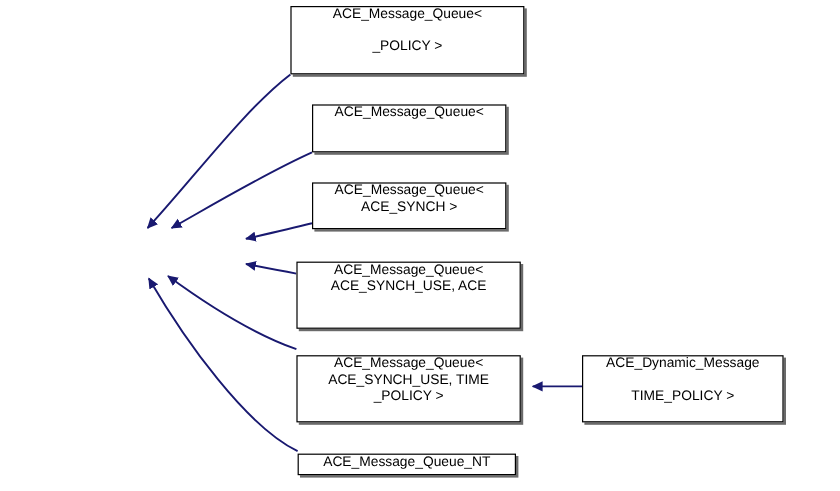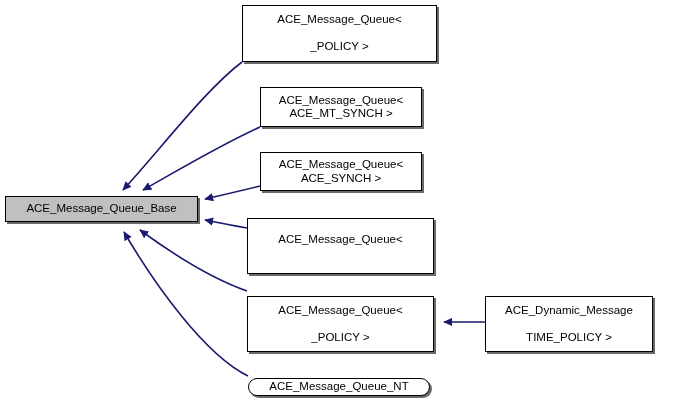--- a/index.html
+++ b/index.html
@@ -25,21 +25,21 @@
     width: 700px;
     height: 409px;
     pointer-events: none;
   }
   .node {
     position: absolute;
     box-sizing: border-box;
     border: 1px solid #000000;
     background: #ffffff;
     display: flex;
-    align-items: center;
+    align-items: flex-start;
     justify-content: center;
     text-align: center;
     color: #000000;
     font-family: "Liberation Sans", sans-serif;
     font-size: 11.5px;
     line-height: 13.5px;
     letter-spacing: 0px;
     box-shadow: 2px 2px 0 0 rgba(80,80,80,0.85);
     z-index: 2;
   }
@@ -72,45 +72,42 @@
 
     <path d="M 247,228 C 230,225 215,222 205,220" fill="none" stroke="#191970" stroke-width="1.6" marker-end="url(#arrowhead)"></path>
 
     <path d="M 247,291 C 210,278 170,252 140,230" fill="none" stroke="#191970" stroke-width="1.6" marker-end="url(#arrowhead)"></path>
 
     <path d="M 248,376 C 205,355 155,285 124,232" fill="none" stroke="#191970" stroke-width="1.6" marker-end="url(#arrowhead)"></path>
 
     <path d="M 485,322 L 444,322" fill="none" stroke="#191970" stroke-width="1.6" marker-end="url(#arrowhead)"></path>
   </svg>
 
-  <div class="node base" style="left:5px; top:196px; width:193px; height:26px;">
-    <span class="node-label">ACE_Message_Queue_Base</span>
-  </div>
 
   <div class="node" style="left:242px; top:5px; width:195px; height:57px;">
     <span class="node-label"><span>ACE_Message_Queue&lt;</span><br><br><span>_POLICY &gt;</span></span>
   </div>
 
   <div class="node" style="left:260px; top:87px; width:162px; height:40px;">
-    <span class="node-label"><span>ACE_Message_Queue&lt;</span><br><span>ACE_MT_SYNCH &gt;</span></span>
+    <span class="node-label"><span>ACE_Message_Queue&lt;</span><br></span>
   </div>
 
   <div class="node" style="left:260px; top:152px; width:162px; height:39px;">
     <span class="node-label"><span>ACE_Message_Queue&lt;</span><br><span>ACE_SYNCH &gt;</span></span>
   </div>
 
   <div class="node" style="left:247px; top:218px; width:187px; height:56px;">
-    <span class="node-label"><span>ACE_Message_Queue&lt;</span><br><br></span>
+    <span class="node-label"><span>ACE_Message_Queue&lt;</span><br><span>ACE_SYNCH_USE, ACE</span><br></span>
   </div>
 
   <div class="node" style="left:247px; top:296px; width:187px; height:56px;">
-    <span class="node-label"><span>ACE_Message_Queue&lt;</span><br><br><span>_POLICY &gt;</span></span>
+    <span class="node-label"><span>ACE_Message_Queue&lt;</span><br><span>ACE_SYNCH_USE, TIME</span><br><span>_POLICY &gt;</span></span>
   </div>
 
-  <div class="node" style="left:248px; top:378px; width:182px; height:18px;border-radius:13px;">
+  <div class="node" style="left:248px; top:378px; width:182px; height:18px;">
     <span class="node-label">ACE_Message_Queue_NT</span>
   </div>
 
   <div class="node" style="left:485px; top:296px; width:168px; height:56px;">
     <span class="node-label"><span>ACE_Dynamic_Message</span><br><br><span>TIME_POLICY &gt;</span></span>
   </div>
 
 </div>
 
 </body></html>

